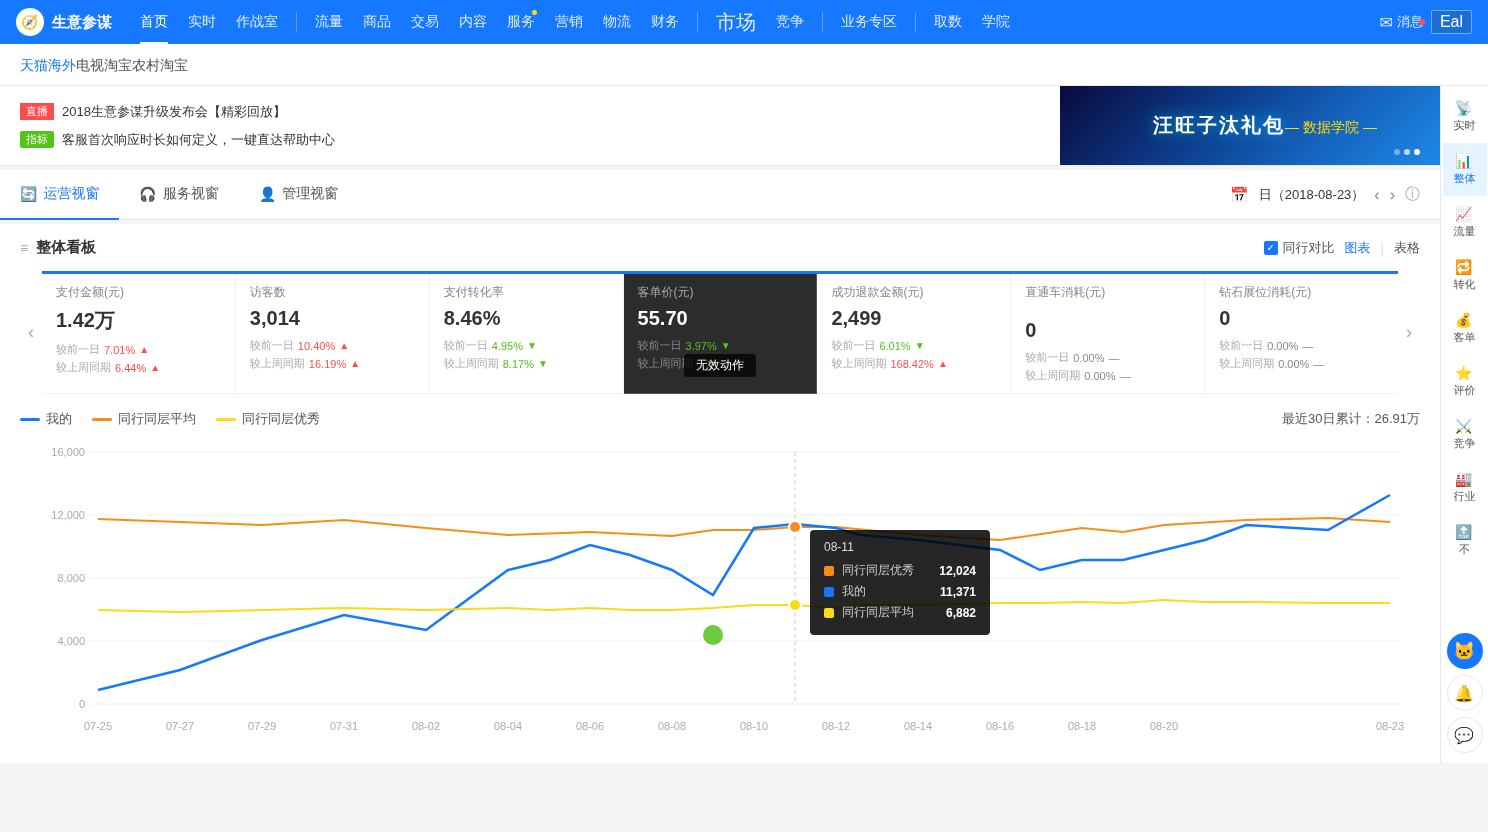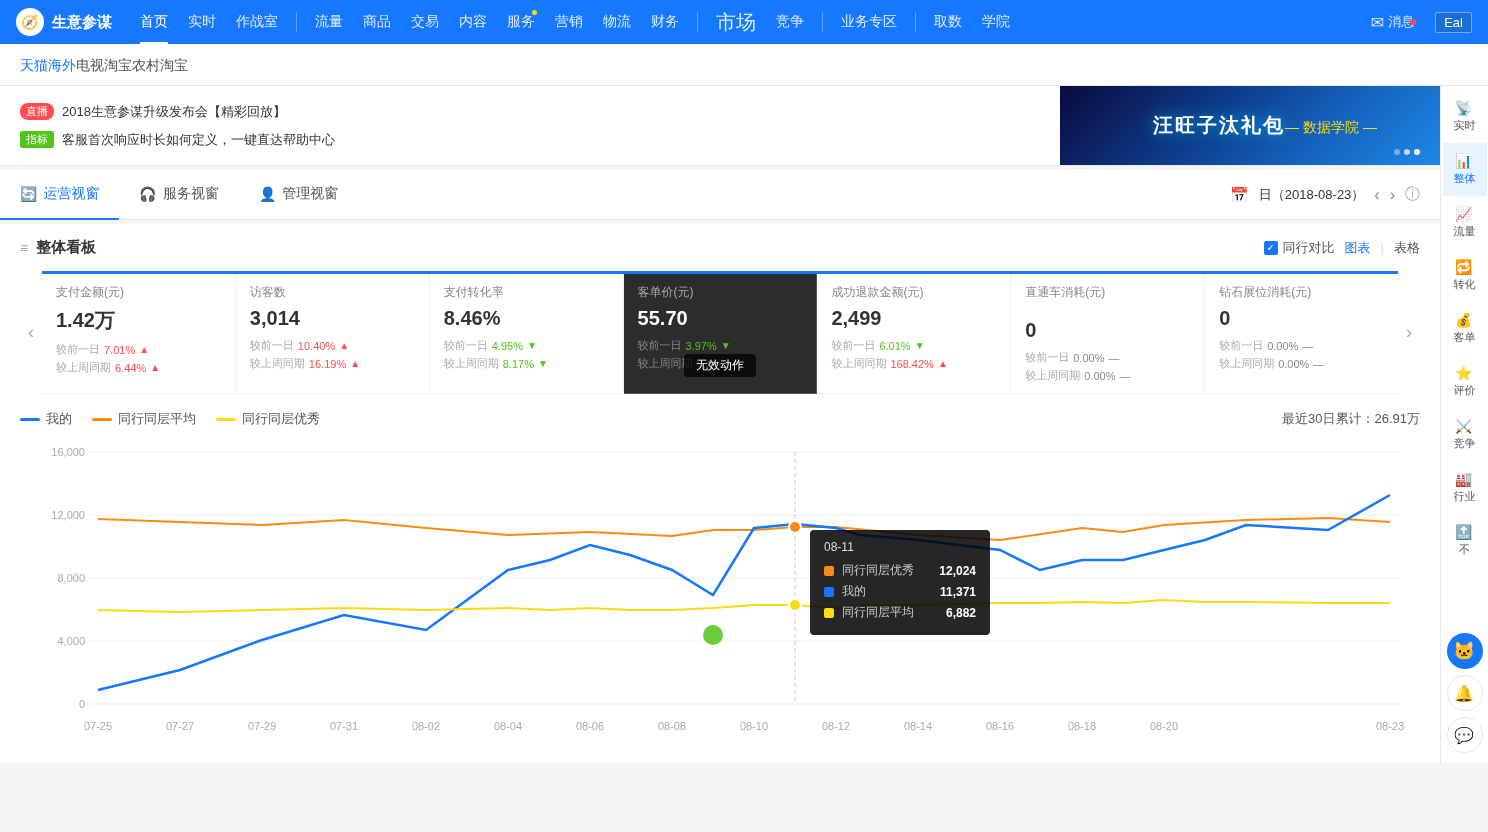--- a/index.html
+++ b/index.html
@@ -75,21 +75,21 @@
     </div>
   <div style="color:rgba(255,255,255,0.85);font-size:14px;padding:0 10px;height:44px;display:flex;align-items:center;cursor:pointer;">
       <span>学院</span>
     </div>
 
   <div style="margin-left:auto;display:flex;align-items:center;gap:4px;color:rgba(255,255,255,0.85);font-size:13px;cursor:pointer;position:relative;">
     <span style="font-size:16px;">✉</span>
     <span>消息</span>
     <span style="width:6px;height:6px;background:#ff4d4f;border-radius:50%;position:absolute;top:6px;right:-2px;"></span>
   </div>
-  <div style="background:#1a6fd4;border:1px solid rgba(255,255,255,0.4);color:#fff;font-size:13px;padding:2px 8px;border-radius:2px;margin-left:21px;">
+  <div style="background:#1a6fd4;border:1px solid rgba(255,255,255,0.4);color:#fff;font-size:16px;padding:2px 8px;border-radius:2px;margin-left:8px;">
     <span>Eal</span>
   </div>
 </nav>
 
 <div style="background:#fff;height:42px;display:flex;align-items:flex-end;padding:0 20px;border-bottom:1px solid #e8e8e8;">
   <div style="font-size:14px;color:#1677ff;padding-bottom:8px;cursor:pointer;border-bottom:2px solid transparent;">
     <span>天猫海外</span>
   </div>
   <div style="font-size:14px;color:#555;padding-bottom:8px;cursor:pointer;border-bottom:2px solid transparent;">
     <span>电视淘宝</span>
@@ -98,21 +98,21 @@
     <span>农村淘宝</span>
   </div>
 </div>
 
 <div style="display:flex;">
   <div style="flex:1;min-width:0;">
 
     <div style="background:#fff;display:flex;height:80px;border-bottom:1px solid #e8e8e8;">
       <div style="flex:1;display:flex;flex-direction:column;justify-content:center;padding:8px 20px;gap:10px;">
         <div style="display:flex;align-items:center;gap:8px;font-size:13px;color:#333;cursor:pointer;">
-          <span style="background:#ff4d4f;color:#fff;font-size:11px;padding:1px 6px;border-radius:8px;">直播</span>
+          <span style="background:#ff4d4f;color:#fff;font-size:11px;padding:1px 6px;border-radius:0;">直播</span>
           <span>2018生意参谋升级发布会【精彩回放】</span>
         </div>
         <div style="display:flex;align-items:center;gap:8px;font-size:13px;color:#333;cursor:pointer;">
           <span style="background:#52c41a;color:#fff;font-size:11px;padding:1px 6px;border-radius:2px;">指标</span>
           <span>客服首次响应时长如何定义，一键直达帮助中心</span>
         </div>
       </div>
       <div style="width:380px;background:linear-gradient(135deg,#0a0a3e 0%,#0d3d8c 40%,#1565c0 70%,#1e88e5 100%);display:flex;flex-direction:row;align-items:center;justify-content:center;cursor:pointer;overflow:hidden;position:relative;padding-left:30px;">
         <div style="color:#fff;font-size:20px;font-weight:900;letter-spacing:2px;text-shadow:0 0 15px rgba(0,200,255,0.8);">汪旺子汰礼包</div>
         <div style="color:#ffdd00;font-size:14px;margin-top:4px;">— 数据学院 —</div>

